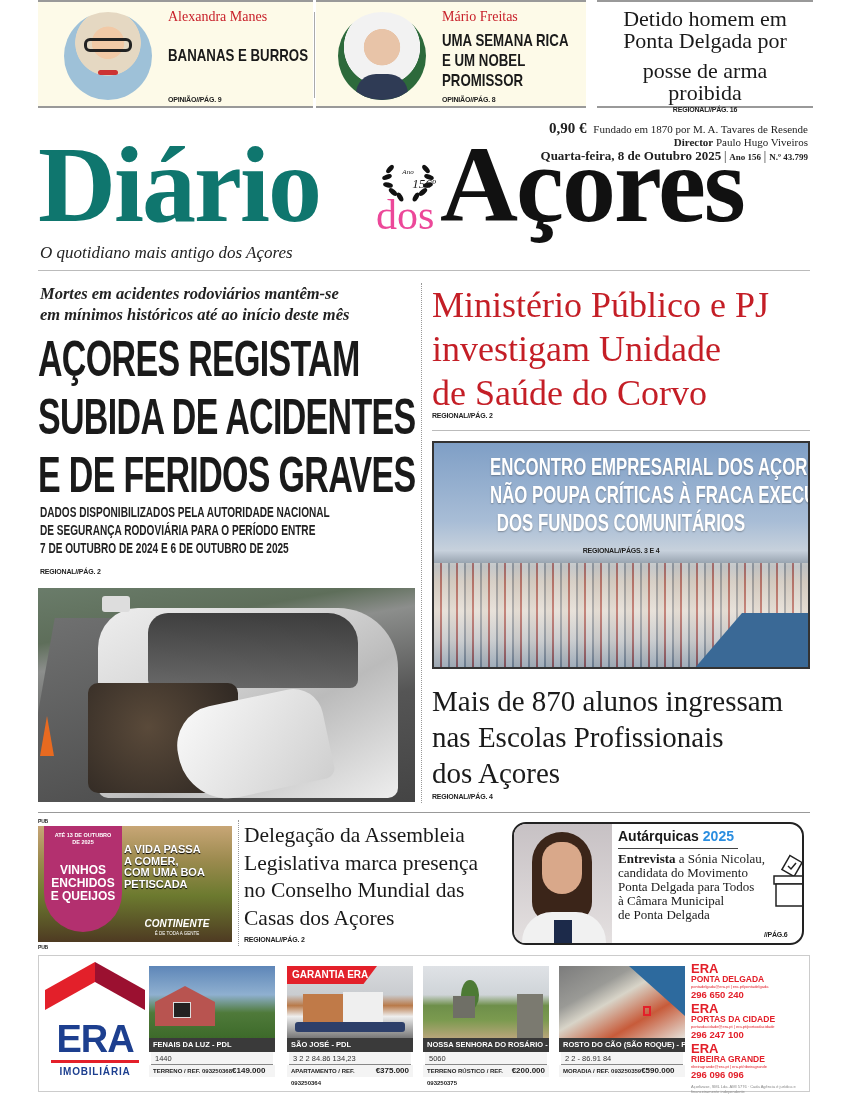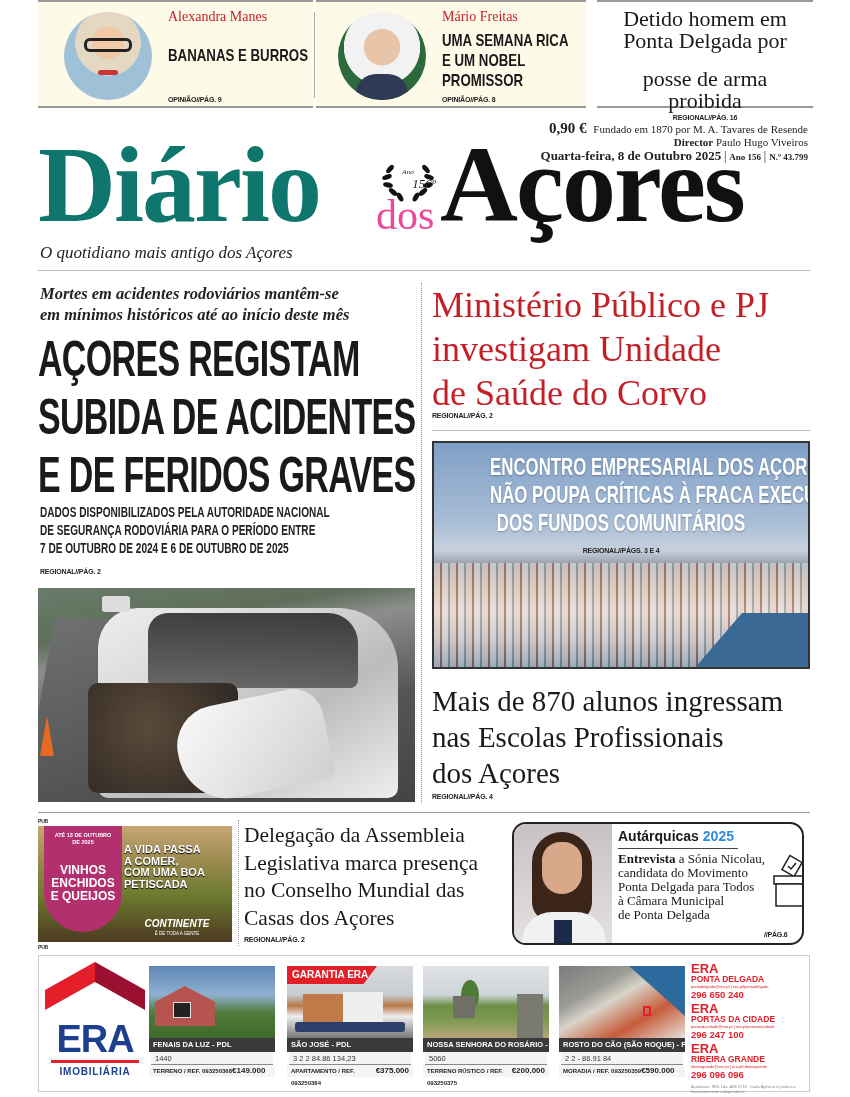--- a/index.html
+++ b/index.html
@@ -72,21 +72,21 @@
   </div>
   <div class="author" style="left:126px;top:7px;">Mário Freitas</div>
   <div class="op-title" style="left:126px;top:29px;">UMA SEMANA RICA</div>
   <div class="op-title" style="left:126px;top:49px;">E UM NOBEL</div>
   <div class="op-title" style="left:126px;top:69px;">PROMISSOR</div>
   <div class="kicker abs" style="left:126px;top:94px;">OPINIÃO//PÁG. 8</div>
 </div>
 <div class="detido">
   <div class="t">Detido homem em</div>
   <div class="t" style="margin-top:0">Ponta Delgada por</div>
-  <div class="t" style="margin-top:16px">posse de arma</div>
+  <div class="t" style="margin-top:8px">posse de arma</div>
   <div class="t" style="margin-top:0">proibida</div>
   <div class="kicker" style="margin-top:2px;">REGIONAL//PÁG. 16</div>
 </div>
 
 <div class="meta" style="top:120px;">
   <span style="font-size:15px;font-weight:bold;">0,90 €</span>
   <span style="margin-left:4px;">Fundado em 1870 por M. A. Tavares de Resende</span>
 </div>
 <div class="meta" style="top:136px;">
   <span style="font-weight:bold;">Director</span>

